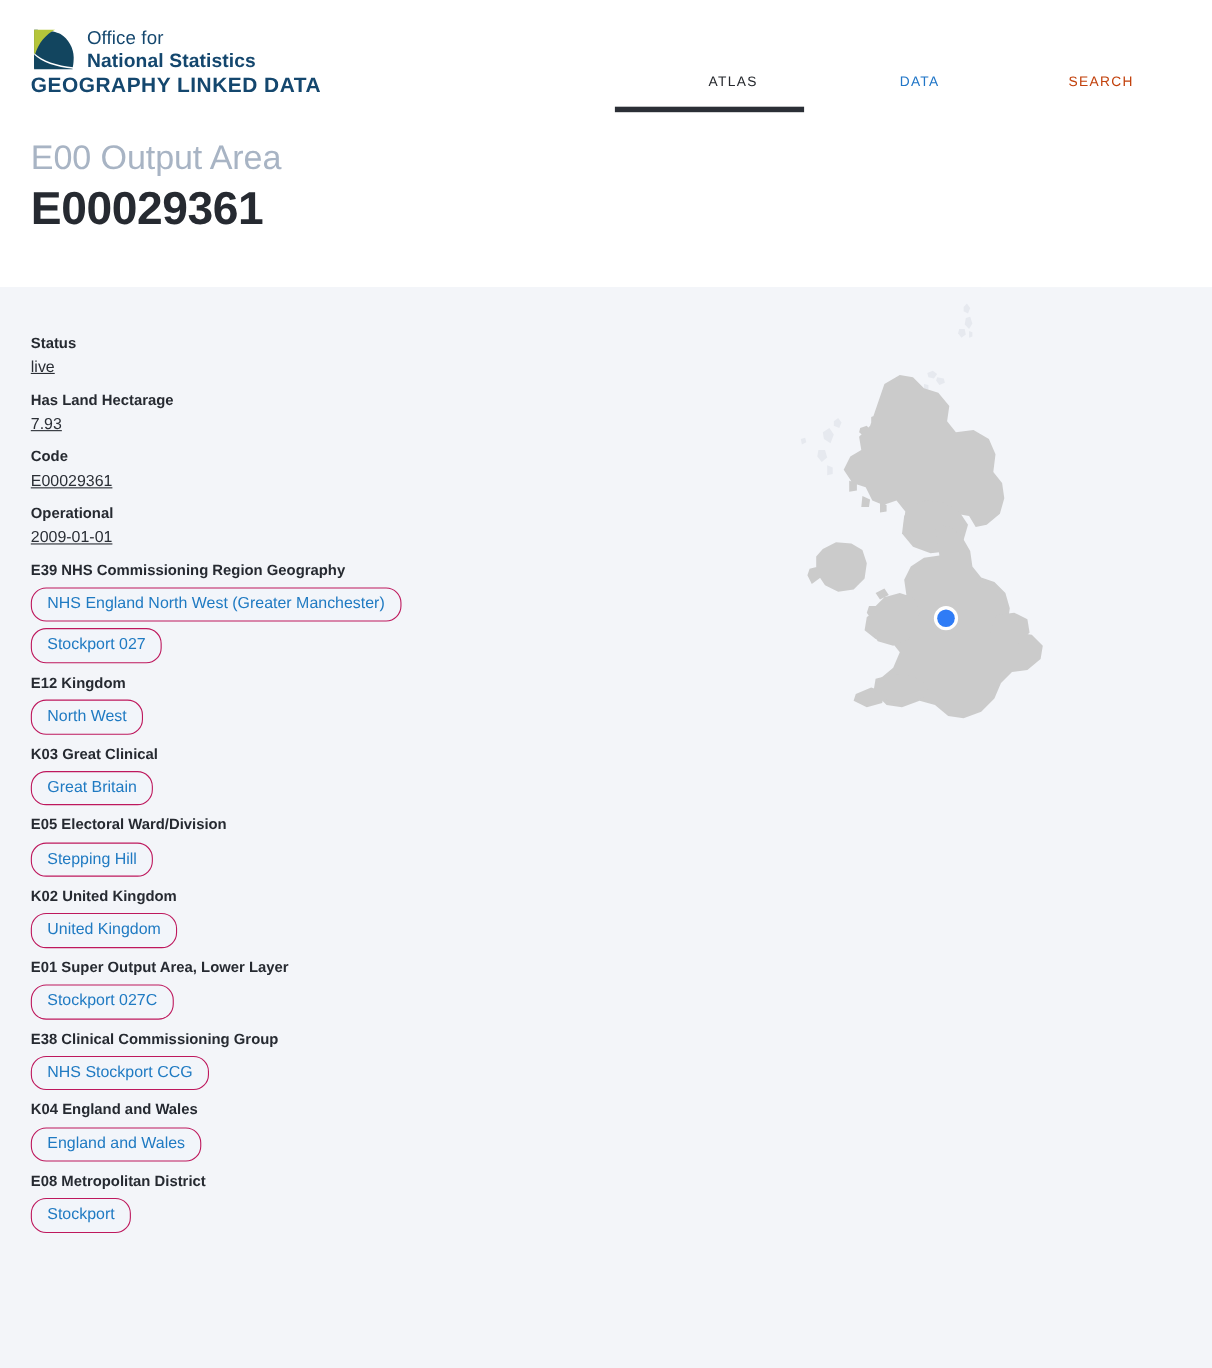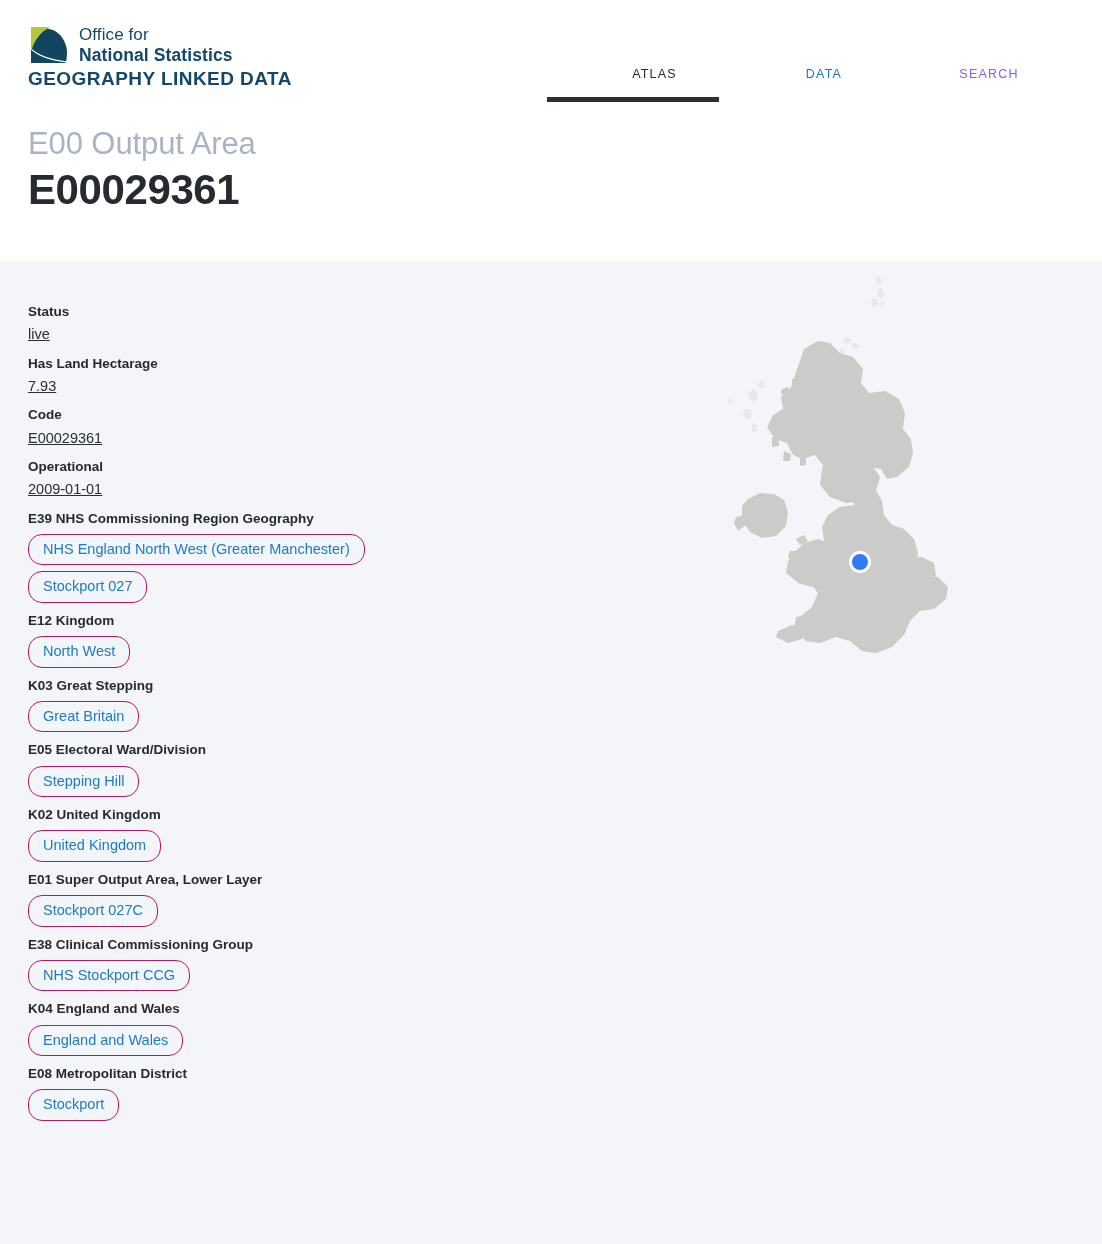--- a/index.html
+++ b/index.html
@@ -60,38 +60,38 @@
     top: 68px;
     font-size: 19px;
     font-weight: 700;
     color: #14476e;
     letter-spacing: .45px;
   }
 
   
   .nav {
     position: absolute;
-    left: 504px;
+    left: 516px;
     top: 60px;
     width: 560px;
     height: 45px;
   }
   .nav-item {
     position: absolute;
     top: 0;
     font-size: 12.5px;
     letter-spacing: 1.2px;
     text-decoration: none;
     cursor: pointer;
     padding: 7px 0 0 0;
     text-align: center;
   }
   .nav-item.atlas  { left: 43px;  width: 215px; color: #26292e; font-weight: 400; }
   .nav-item.data   { left: 235px; width: 170px; color: #2176c7; }
-  .nav-item.search { left: 400px; width: 170px; color: #8b5cf6; }
+  .nav-item.search { left: 400px; width: 170px; color: #c2410c; }
   .nav-underline {
     position: absolute;
     left: 43px;
     top: 37px;
     width: 172px;
     height: 5px;
     background: #2b2f36;
   }
 
   
@@ -247,21 +247,21 @@
           <a class="pill">Stockport 027</a>
         </div>
       </div>
       <div class="prop">
         <div class="prop-label">E12 Kingdom</div>
         <div class="prop-pill-wrap">
           <a class="pill">North West</a>
         </div>
       </div>
       <div class="prop">
-        <div class="prop-label">K03 Great Stepping</div>
+        <div class="prop-label">K03 Great Clinical</div>
         <div class="prop-pill-wrap">
           <a class="pill">Great Britain</a>
         </div>
       </div>
       <div class="prop">
         <div class="prop-label">E05 Electoral Ward/Division</div>
         <div class="prop-pill-wrap">
           <a class="pill">Stepping Hill</a>
         </div>
       </div>

